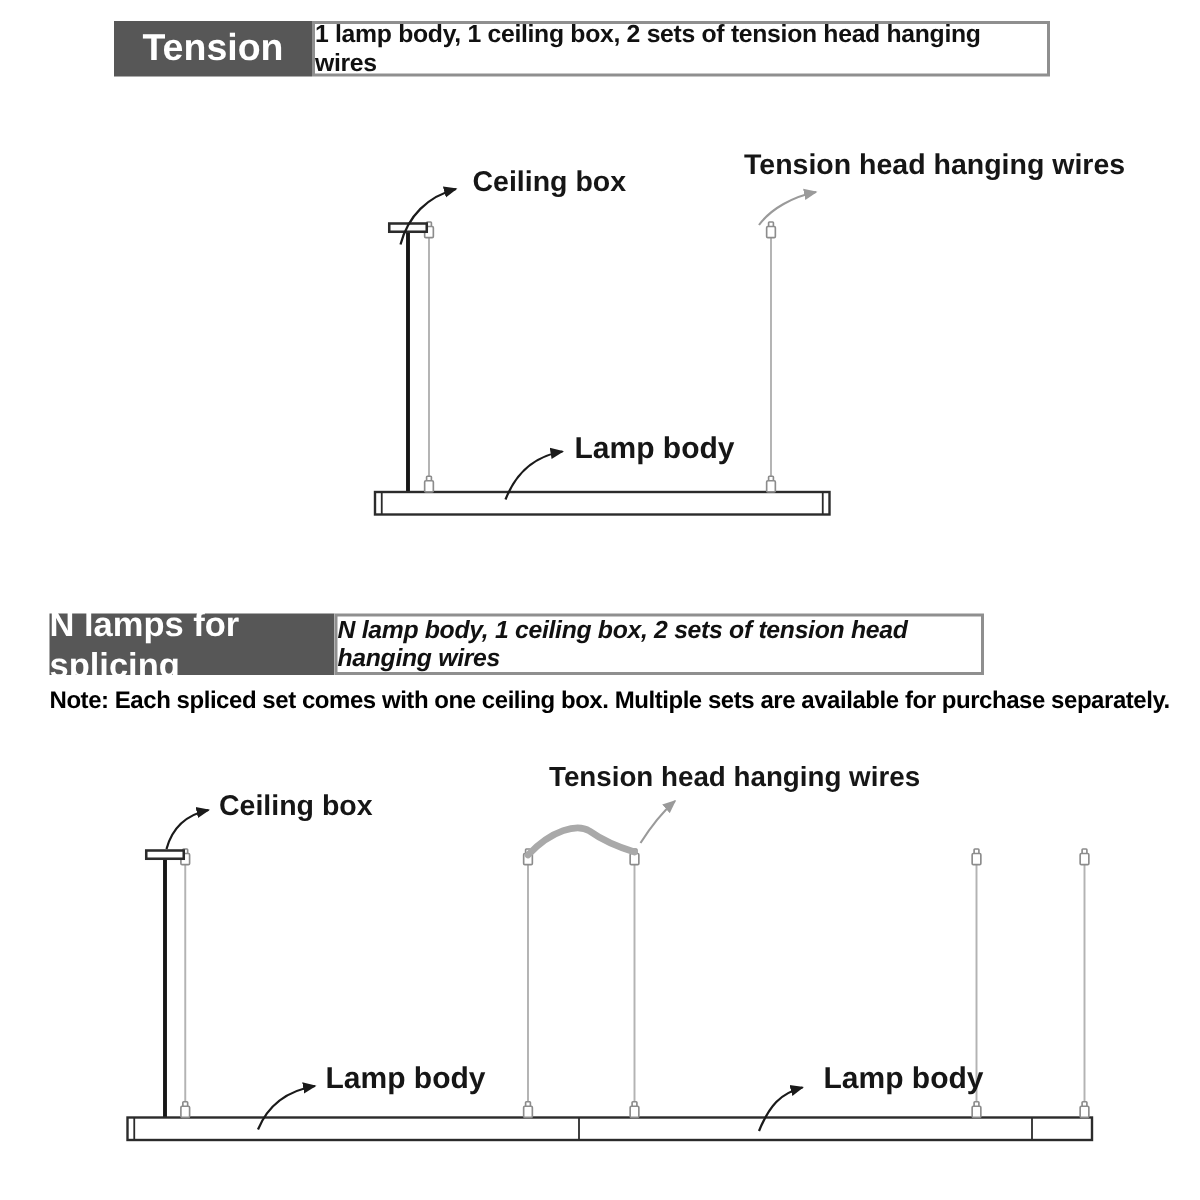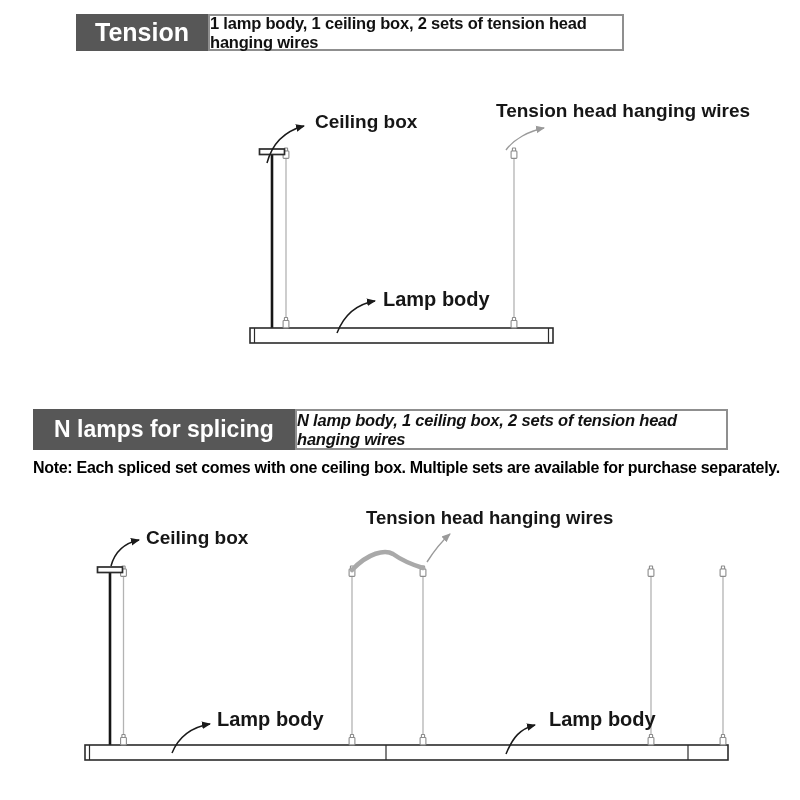--- a/index.html
+++ b/index.html
@@ -15,23 +15,23 @@
     background:#575757; color:#ffffff; font-weight:700;
     display:flex; align-items:center; justify-content:center;
   }
   .hdr-desc {
     background:#ffffff; border:2px solid #8f8f8f; box-sizing:border-box;
     display:flex; align-items:center; justify-content:center;
     font-weight:600; letter-spacing:-0.2px; color:#111;
   }
   .hdr1 { left:76px; top:14px; height:37px; }
   .hdr1 .hdr-title { width:132px; font-size:25px; }
-  .hdr1 .hdr-desc  { width:416px; font-size:16.5px; }
+  .hdr1 .hdr-desc  { width:492px; font-size:16.5px; }
   .hdr2 { left:33px; top:409px; height:41px; }
-  .hdr2 .hdr-title { width:262px; font-size:23px; }
+  .hdr2 .hdr-title { width:190px; font-size:23px; }
   .hdr2 .hdr-desc  { width:433px; font-size:16.5px;font-style:italic; }
 
   .note {
     position:absolute; left:33px; top:459px; width:767px;
     font-size:16px; font-weight:600; letter-spacing:-0.3px; white-space:nowrap; color:#000000;
   }
 
   
   .lbl { position:absolute; font-weight:600; white-space:nowrap; color:#161616; }
   .lbl-d1-ceiling { left:315px; top:111px; font-size:19px; }

